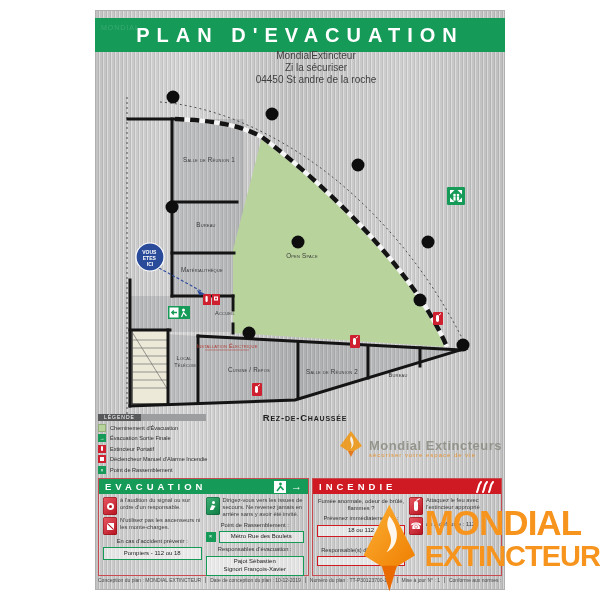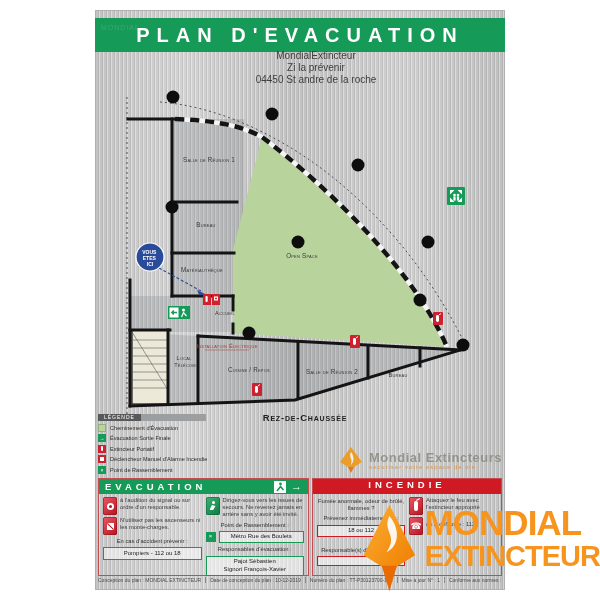--- a/index.html
+++ b/index.html
@@ -31,31 +31,31 @@
   .lg-row { display:flex; align-items:center; gap:4px; margin-top:2.6px; }
   .lg-ico { width:8px; height:8px; flex:0 0 8px; display:flex; align-items:center; justify-content:center; font-size:5px; color:#fff; }
   .li-path { background:#b8d49c; border:1px solid #93af79; }
   .li-exit, .li-assembly { background:#159a58; }
   .li-ext, .li-alarm { background:#cf2030; }
   .mini-bar { width:2px; height:5px; background:#fff; border-radius:1px; }
   .mini-sq { width:4px; height:4px; background:#fff; }
   .lg-label { font-size:5.6px; color:#2c2c2c; white-space:nowrap; }
 
   
-  .watermark { position:absolute; left:243px; top:436px; display:flex; align-items:center; gap:5px; opacity:.85; }
+  .watermark { position:absolute; left:243px; top:420px; display:flex; align-items:flex-end; gap:5px; opacity:.85; }
   .wm-name { font-size:13px; font-weight:bold; color:#8b8b82; letter-spacing:.5px; line-height:13px; }
   .wm-tag { font-size:6px; color:#e8891a; letter-spacing:1px; }
 
   
   .panel { position:absolute; top:468px; height:98px; border:1px solid #c94b52; background:rgba(255,255,255,.06); }
   .panel.evac { left:3px; width:211px; }
   .panel.inc { left:217px; width:190px; }
   .p-head { height:15px; display:flex; align-items:center; padding:0 6px; gap:5px; }
   .p-head.green { background:#159a58; }
-  .p-head.red { background:#d01a23;flex-direction:column; }
+  .p-head.red { background:#d01a23; }
   .p-title { color:#fff; font-weight:bold; font-size:9.5px; letter-spacing:4px; flex:1; }
   .head-arrow { color:#fff; font-weight:bold; font-size:11px; line-height:11px; }
   .p-body { padding:3px 4px; display:flex; gap:4px; font-size:5.8px; color:#3c3c3c; line-height:1.25; }
   .col { flex:1; display:flex; flex-direction:column; gap:2px; }
   .irow { display:flex; gap:3px; align-items:flex-start; }
   .ric { width:14px; height:18px; flex:0 0 14px; border-radius:2.5px;
     background:linear-gradient(135deg,#ea5a66,#b5121f); box-shadow:inset 0 0 0 .5px #8c0d15;
     display:flex; align-items:center; justify-content:center; color:#fff; }
   .ric.green { background:linear-gradient(135deg,#41b377,#0c7a42); box-shadow:inset 0 0 0 .5px #0a5e33; }
   .g-bell { width:7px; height:7px; border-radius:50%; background:#fff; display:flex; align-items:center; justify-content:center; }
@@ -89,21 +89,21 @@
 <body>
 
 <div class="poster">
 
   <div class="titlebar">
     <span class="ghost">MONDIAL</span>
     <span class="title-text">PLAN D'EVACUATION</span>
   </div>
   <div class="address">
     <div>MondialExtincteur</div>
-    <div>Zi la prévenir</div>
+    <div>Zi la sécuriser</div>
     <div>04450 St andre de la roche</div>
   </div>
 
   <svg class="mapsvg" width="410" height="340" viewBox="0 0 410 340">
 
     <rect x="77" y="31" width="72" height="177" fill="rgba(95,100,112,.20)"></rect>
     <rect x="35" y="208" width="100" height="36" fill="rgba(95,100,112,.18)"></rect>
     <polygon points="35,244 103,248 365,262 200,312 35,316" fill="rgba(95,100,112,.20)"></polygon>
 
     <path d="M 167,49 C 228,95 318,180 352,259 L 138,245 L 138,162 Z" fill="#b8d49c"></path>

